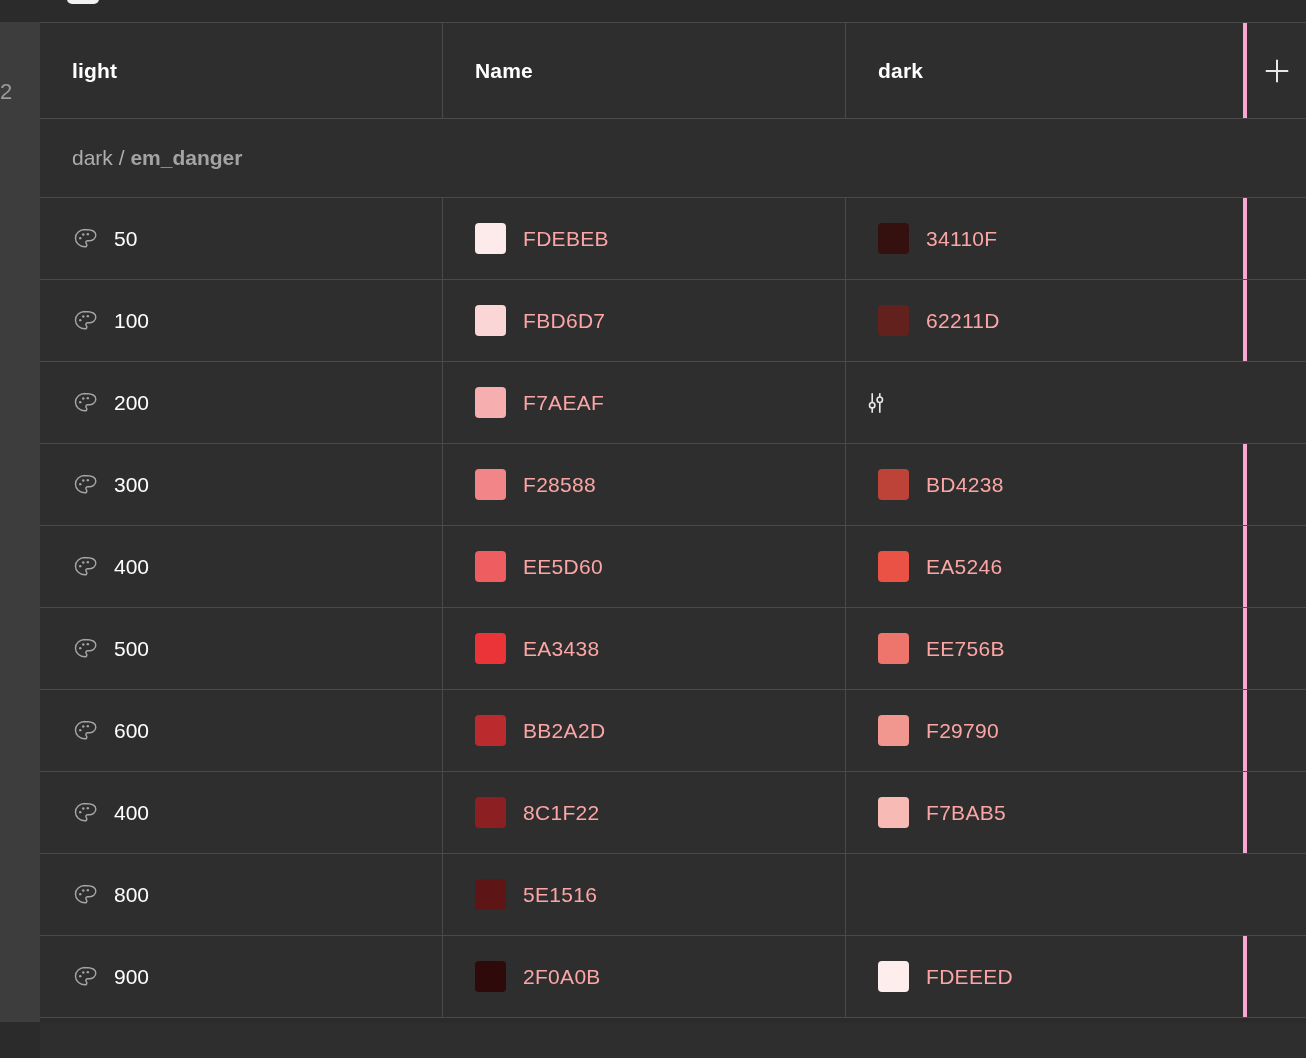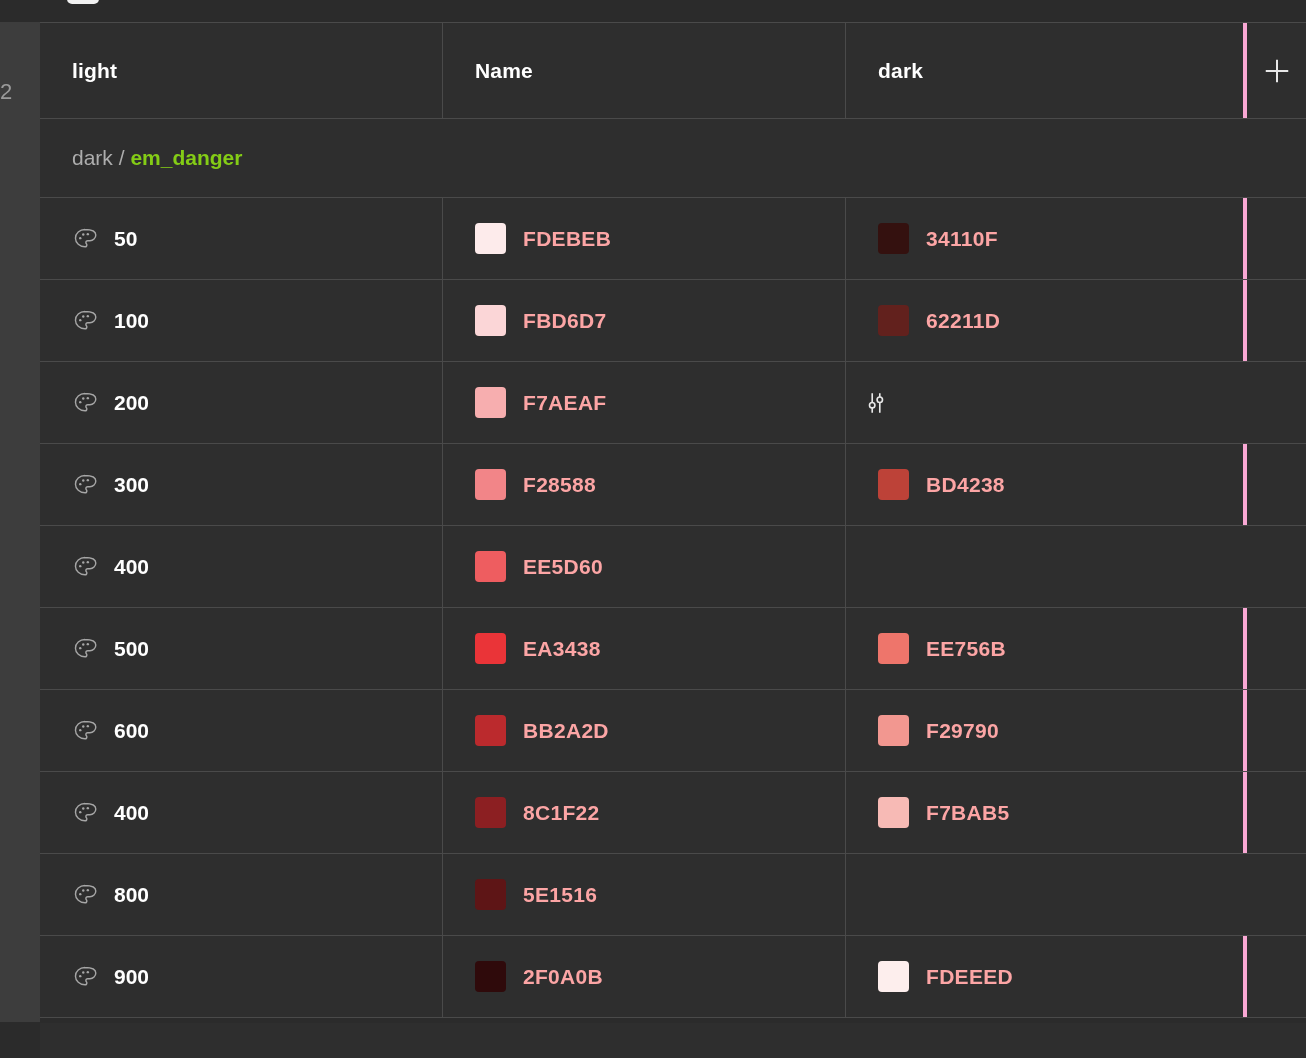--- a/index.html
+++ b/index.html
@@ -35,21 +35,21 @@
     width: 1266px;
     border-top: 1px solid #4a4a4a;
   }
   .row {
     display: flex; align-items: stretch;
     border-bottom: 1px solid #4a4a4a;
     background: #2e2e2e;
   }
   .row.header { height: 96px; }
   .row.group { height: 79px; border-bottom: 1px solid #4a4a4a; }
-  .row.data { height: 82px; font-weight: bold; }
+  .row.data { height: 82px; }
 
   .cell {
     display: flex; align-items: center;
     padding: 0 32px;
     position: relative;
   }
   .c-name { width: 403px; border-right: 1px solid #4a4a4a; }
   .c-light { width: 403px; border-right: 1px solid #4a4a4a; }
   .c-dark { width: 401px; border-right: 4px solid #f9a8d4; }
   .c-action { width: 59px; padding: 0; justify-content: center; border-right: none; }
@@ -58,21 +58,21 @@
     width: 1266px; padding: 0 32px; display: flex; align-items: center;
   }
 
   .hdr-text {
     color: #ffffff; font-size: 21px; font-weight: bold; letter-spacing: .2px;
   }
 
   .group-text { font-size: 21px; color: #ffffff; }
   .group-text .muted { color: #adadad; font-weight: normal; }
   .group-text .sep { color: #adadad; font-weight: normal; }
-  .group-text .strong { color: #84cc16; font-weight: bold; }
+  .group-text .strong { color: #a3a3a3; font-weight: bold; }
 
   .palette-icon { width: 26px; height: 26px; margin-right: 16px; flex: 0 0 auto; display:block; }
   .name-text { color: #ffffff; font-size: 21px; }
 
   .swatch {
     width: 31px; height: 31px; border-radius: 4px; margin-right: 17px; flex: 0 0 auto;
   }
   .hex-text { color: #fca5a5; font-size: 21px; letter-spacing: .3px; }
 
   .plus-icon { width: 30px; height: 30px; display: block; }
@@ -232,20 +232,24 @@
         <circle cx="7.6" cy="11.2" r="1.12" fill="#a6a6a6"></circle>
         <circle cx="10.4" cy="7.9" r="1.12" fill="#a6a6a6"></circle>
         <circle cx="14.6" cy="7.5" r="1.12" fill="#a6a6a6"></circle>
       </svg>
       <span class="name-text">400</span>
     </div>
     <div class="cell c-light">
       <span class="swatch" style="background: rgb(238, 93, 96);"></span>
       <span class="hex-text">EE5D60</span>
     </div>
+    <div class="cell c-dark">
+      <span class="swatch" style="background: rgb(234, 82, 70);"></span>
+      <span class="hex-text">EA5246</span>
+    </div>
     <div class="cell c-action">
       <svg class="sliders-icon blank" viewBox="0 0 24 24">
         <path d="M8.5 3 V11.4 M8.5 16.6 V21 M15.5 3 V6.4 M15.5 11.6 V21" stroke="#e8e8e8" stroke-width="1.5" fill="none"></path>
         <circle cx="8.5" cy="14" r="2.5" stroke="#e8e8e8" stroke-width="1.5" fill="none"></circle>
         <circle cx="15.5" cy="9" r="2.5" stroke="#e8e8e8" stroke-width="1.5" fill="none"></circle>
       </svg>
     </div>
   </div>
 
   <div class="row data">

